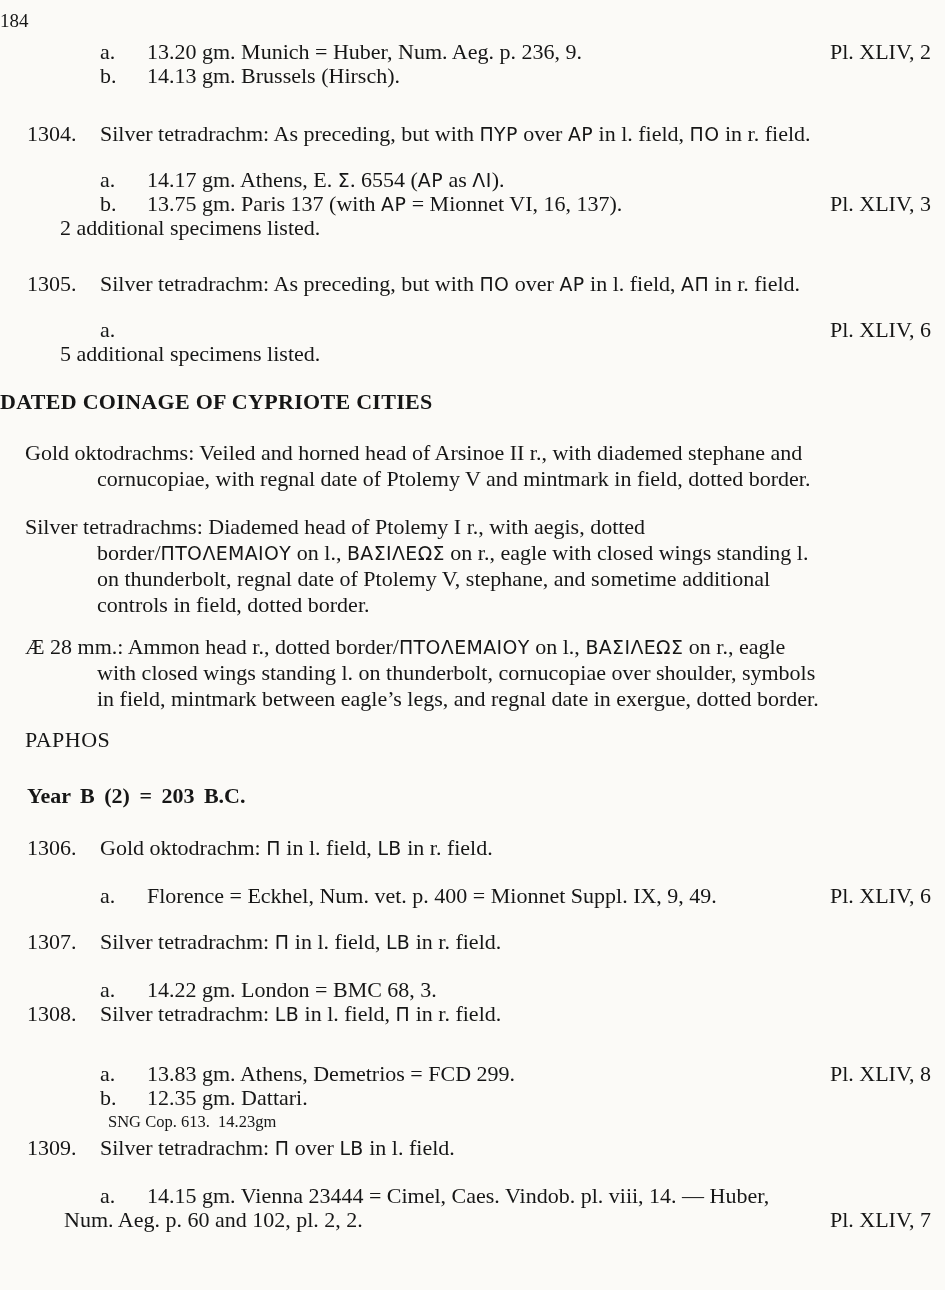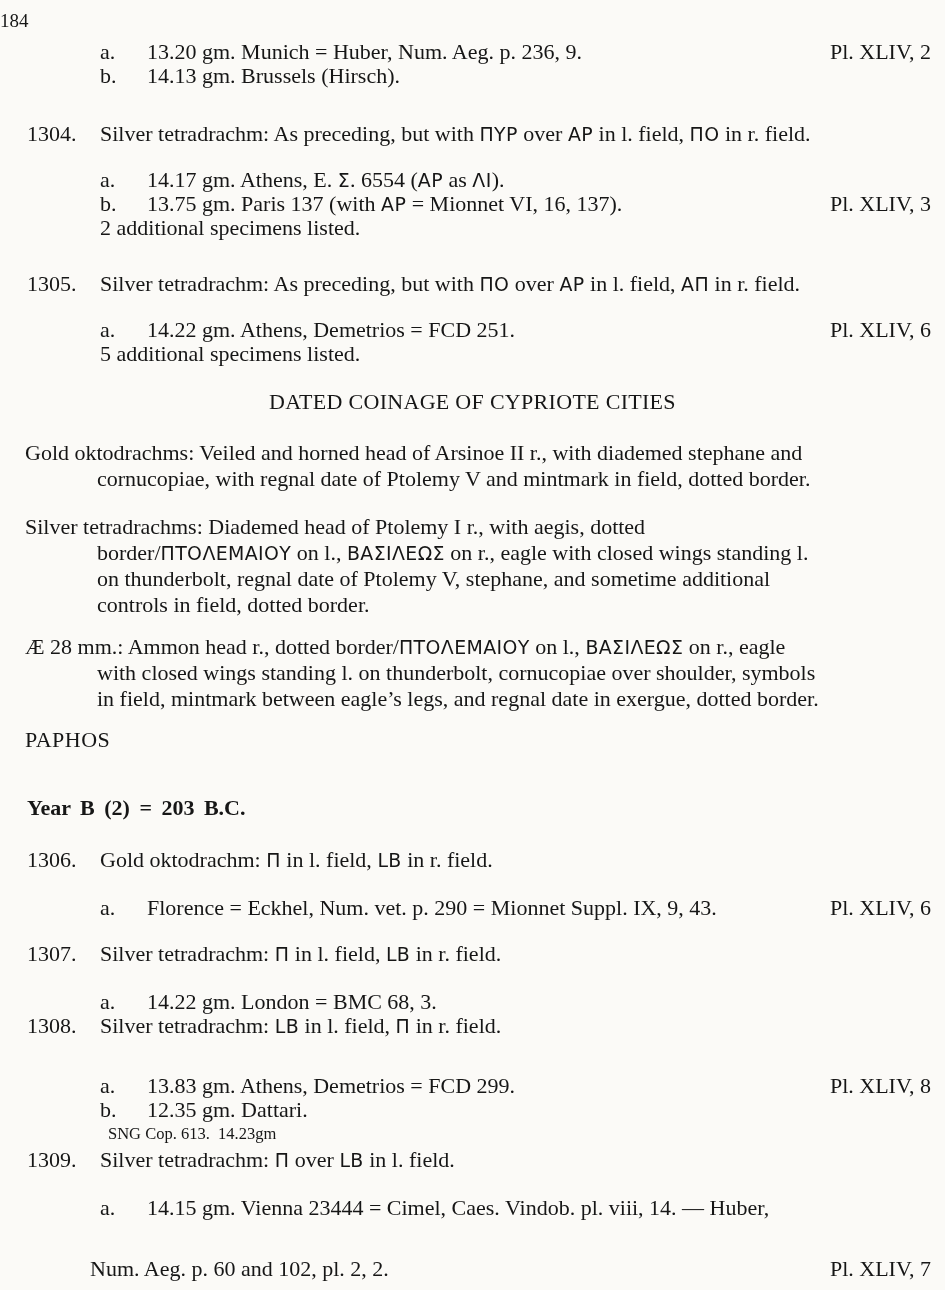--- a/index.html
+++ b/index.html
@@ -8,26 +8,26 @@
     width:945px; height:1290px; overflow:hidden;
     font-family:"Liberation Serif", serif;
     font-size:22px; line-height:24px; color:#161616;
   }
   .gk { font-family:"DejaVu Sans", sans-serif; font-size:0.86em; letter-spacing:0.4px; }
   .pagenum { text-align:left; padding:10px 62px 0 0; font-size:19px; line-height:22px; }
   .spec-row { display:flex; padding-left:100px; padding-right:14px; }
   .spec-letter { width:47px; flex:none; }
   .spec-text { white-space:nowrap; }
   .spec-plate { margin-left:auto; white-space:nowrap; padding-left:10px; }
-  .spec-cont { display:flex; padding-left:90px; padding-right:14px;margin-top:37px; }
+  .spec-cont { display:flex; padding-left:64px; padding-right:14px; }
   .entry-head { display:flex; padding-left:27px; padding-right:30px; }
   .entry-num { width:73px; flex:none; }
-  .note { padding-left:100px; }
+  .note { padding-left:60px; }
   .small-note { padding-left:100px; font-size:16.5px; line-height:20px; white-space:pre-wrap; }
-  .section-heading { text-align:center; letter-spacing:0.3px; }
+  .section-heading { letter-spacing:0.3px;font-weight:bold; }
   .type-para { padding-left:25px; padding-right:16px; line-height:26px; }
   .para-cont { padding-left:72px; }
   .mint-heading { padding-left:25px; letter-spacing:0.5px; }
   .year-heading { padding-left:27px; font-weight:bold; word-spacing:4px; }
 </style>
 </head>
 <body>
 
 <div class="pagenum">184</div>
 
@@ -65,21 +65,20 @@
 </div>
 
 <div>
   <div class="entry-head" style="margin-top:32px;">
     <span class="entry-num">1305.</span>
     <span class="entry-desc">Silver tetradrachm: As preceding, but with <span class="gk">ΠΟ</span> over <span class="gk">ΑΡ</span> in l. field, <span class="gk">ΑΠ</span> in r. field.</span>
   </div>
   <div style="margin-top:22px;">
     <div class="spec-row">
       <span class="spec-letter">a.</span>
-      <span class="spec-text">14.22 gm. Athens, Demetrios = FCD 251.</span>
       <span class="spec-plate">Pl. XLIV, 6</span>
     </div>
     <div class="note">5 additional specimens listed.</div>
   </div>
 </div>
 
 <div class="section-heading" style="margin-top:24px;">DATED COINAGE OF CYPRIOTE CITIES</div>
 
 <div class="type-para" style="margin-top:26px;">
   <div>Gold oktodrachms: Veiled and horned head of Arsinoe II r., with diademed stephane and</div>
@@ -94,30 +93,30 @@
 </div>
 
 <div class="type-para" style="margin-top:16px;">
   <div>Æ 28 mm.: Ammon head r., dotted border/<span class="gk">ΠΤΟΛΕΜΑΙΟΥ</span> on l., <span class="gk">ΒΑΣΙΛΕΩΣ</span> on r., eagle</div>
   <div class="para-cont">with closed wings standing l. on thunderbolt, cornucopiae over shoulder, symbols</div>
   <div class="para-cont">in field, mintmark between eagle’s legs, and regnal date in exergue, dotted border.</div>
 </div>
 
 <div class="mint-heading" style="margin-top:16px;">PAPHOS</div>
 
-<div class="year-heading" style="margin-top:44px;">Year B (2) = 203 B.C.</div>
+<div class="year-heading" style="margin-top:32px;">Year B (2) = 203 B.C.</div>
 
 <div>
   <div class="entry-head" style="margin-top:28px;">
     <span class="entry-num">1306.</span>
     <span class="entry-desc">Gold oktodrachm: <span class="gk">Π</span> in l. field, <span class="gk">LΒ</span> in r. field.</span>
   </div>
   <div class="spec-row" style="margin-top:24px;">
     <span class="spec-letter">a.</span>
-    <span class="spec-text">Florence = Eckhel, Num. vet. p. 290 = Mionnet Suppl. IX, 9, 43.</span>
+    <span class="spec-text">Florence = Eckhel, Num. vet. p. 400 = Mionnet Suppl. IX, 9, 49.</span>
     <span class="spec-plate">Pl. XLIV, 6</span>
   </div>
 </div>
 
 <div>
   <div class="entry-head" style="margin-top:22px;">
     <span class="entry-num">1307.</span>
     <span class="entry-desc">Silver tetradrachm: <span class="gk">Π</span> in l. field, <span class="gk">LΒ</span> in r. field.</span>
   </div>
   <div class="spec-row" style="margin-top:24px;">

